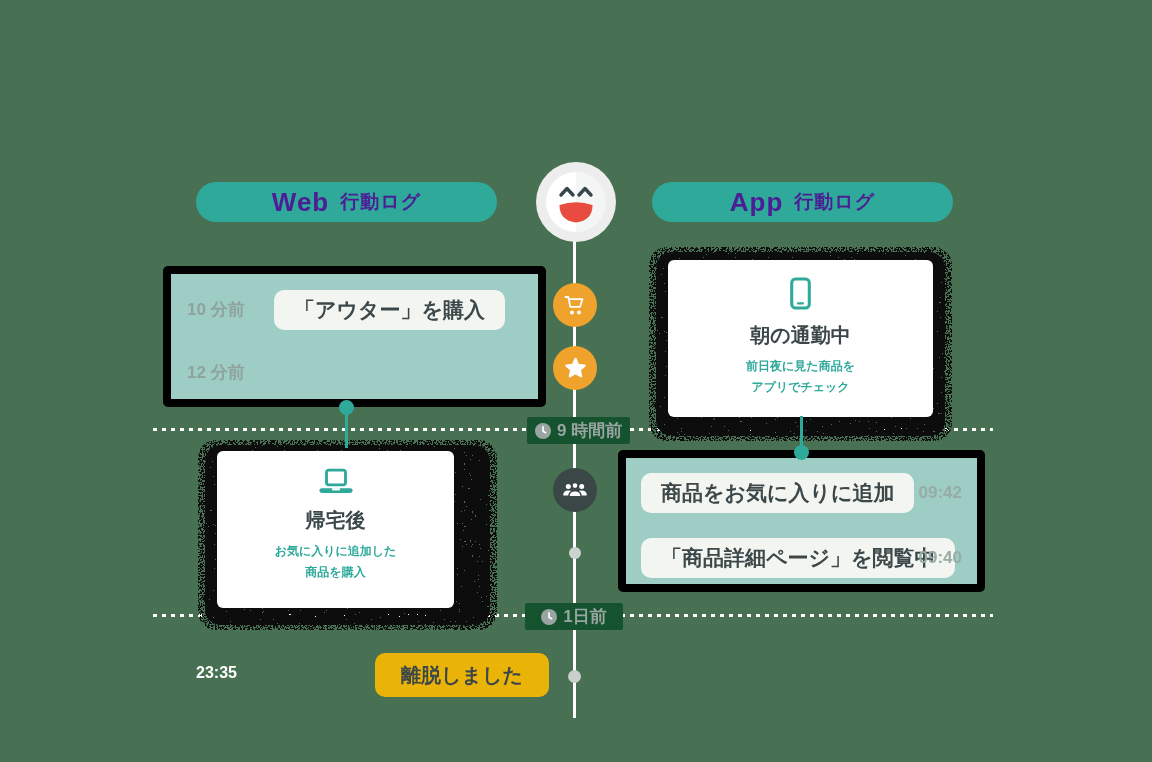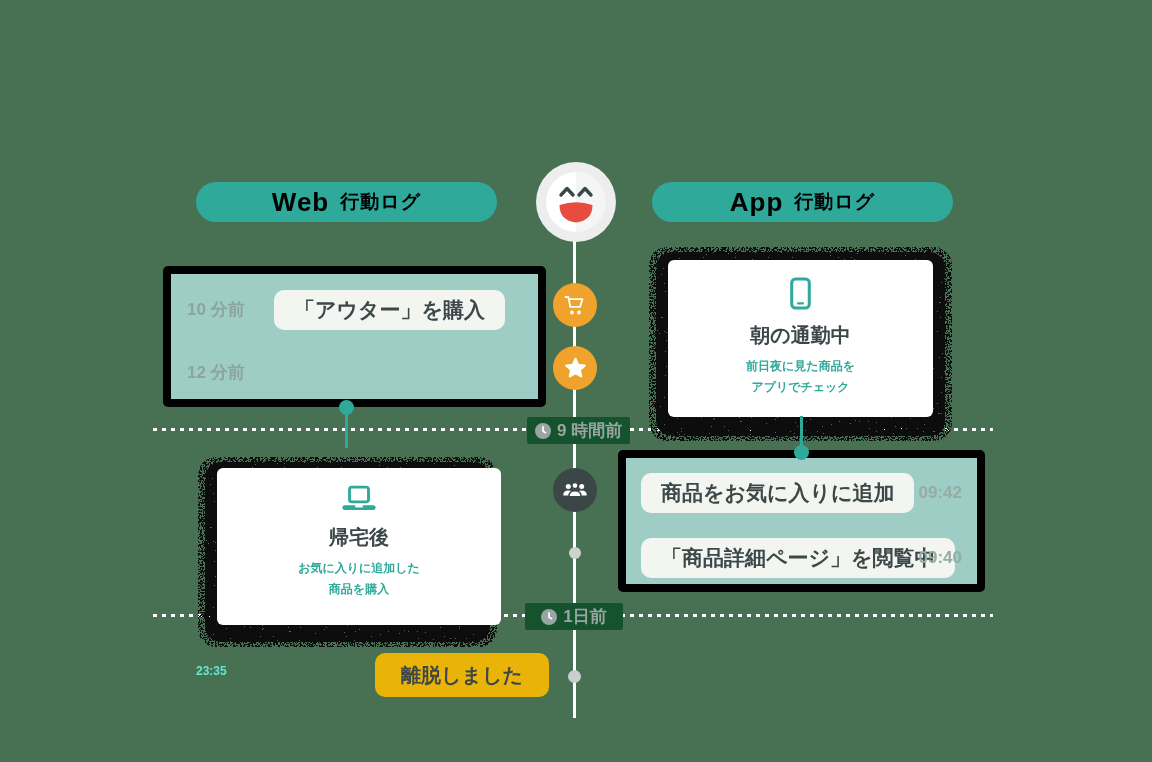--- a/index.html
+++ b/index.html
@@ -5,21 +5,21 @@
   html,body{margin:0;padding:0;background:#487052;}
   .stage{
     position:relative;width:1152px;height:762px;overflow:hidden;
     background:#487052;
     font-family:"Liberation Sans","DejaVu Sans",sans-serif;
     font-weight:bold;
   }
   
   .hdr{
     position:absolute;width:301px;height:40px;border-radius:20px;
-    background:#2EA99A;color:#000000;display:flex;align-items:center;
+    background:#2EA99A;color:#4c1d95;display:flex;align-items:center;
     justify-content:center;gap:11px;white-space:nowrap;
   }
   .hdr .brand{font-size:26px;letter-spacing:1px;}
   .hdr .sub{font-size:19px;letter-spacing:1px;}
   
   .vline{position:absolute;left:573px;top:241px;width:3px;height:477px;background:#FFFFFF;}
   .dotted{
     position:absolute;left:153px;width:840px;height:3px;
     background:repeating-linear-gradient(90deg,#FFFFFF 0 4px,rgba(255,255,255,0) 4px 9px);
   }
@@ -53,21 +53,21 @@
     position:absolute;inset:0;background:#FFFFFF;border-radius:6px;
     display:flex;flex-direction:column;align-items:center;text-align:center;
   }
   .scard .body .icon{margin-top:17px;}
   .ctitle{margin-top:12px;font-size:20px;color:#3B4748;}
   .cdesc{margin-top:7px;font-size:12px;line-height:1.78;color:#2EA99A;}
   
   .conn{position:absolute;width:3px;background:#2EA99A;}
   .conndot{position:absolute;width:15px;height:15px;border-radius:50%;background:#2EA99A;}
   
-  .exit-time{position:absolute;left:196px;top:664px;font-size:12px;color:#5eead4;}
+  .exit-time{position:absolute;left:196px;top:664px;font-size:16px;color:#ffffff;}
   .exit-pill{
     position:absolute;left:375px;top:653px;height:44px;line-height:44px;
     background:#eab308;border-radius:10px;padding:0 26px;font-size:20px;color:#3B4748;white-space:nowrap;
   }
   
   .avatar{position:absolute;left:536px;top:162px;width:80px;height:80px;border-radius:50%;background:#ECEDEC;}
   .avatar-inner{
     position:absolute;inset:10px;border-radius:50%;
     background:linear-gradient(90deg,#FFFFFF 50%,#F4F6F5 50%);
     display:flex;align-items:center;justify-content:center;
@@ -108,21 +108,21 @@
     <span class="logtime" style="left:16px;top:79px">12 分前</span>
   </div>
 
   <div class="panel" style="left:618px;top:450px;width:367px;height:142px">
     <span class="logpill" style="left:15px;top:15px">商品をお気に入りに追加</span>
     <span class="logtime right" style="right:15px;top:15px">09:42</span>
     <span class="logpill" style="left:15px;top:80px">「商品詳細ページ」を閲覧中</span>
     <span class="logtime right" style="right:15px;top:80px">09:40</span>
   </div>
 
-  <div class="scard" style="left:217px;top:468px;width:284px;height:157px">
+  <div class="scard" style="left:217px;top:451px;width:237px;height:157px">
     <svg class="noise" style="left:-20px;top:-12px" width="301" height="192">
       <rect x="1" y="1" width="299" height="190" rx="18" fill="#10100E" filter="url(#spk-sparse)"></rect>
       <rect x="8" y="6" width="285" height="180" rx="16" fill="#10100E" filter="url(#spk-dense)"></rect>
     </svg>
     <div class="body">
       <svg class="icon" viewBox="0 0 40 28" width="38" height="27">
         <rect x="10" y="2" width="20" height="15.5" rx="2.5" fill="none" stroke="#2EA99A" stroke-width="3"></rect>
         <rect x="2.5" y="21" width="35" height="5.2" rx="2.6" fill="#2EA99A"></rect>
         <rect x="16" y="21" width="8" height="2.4" fill="#FFFFFF"></rect>
       </svg>

